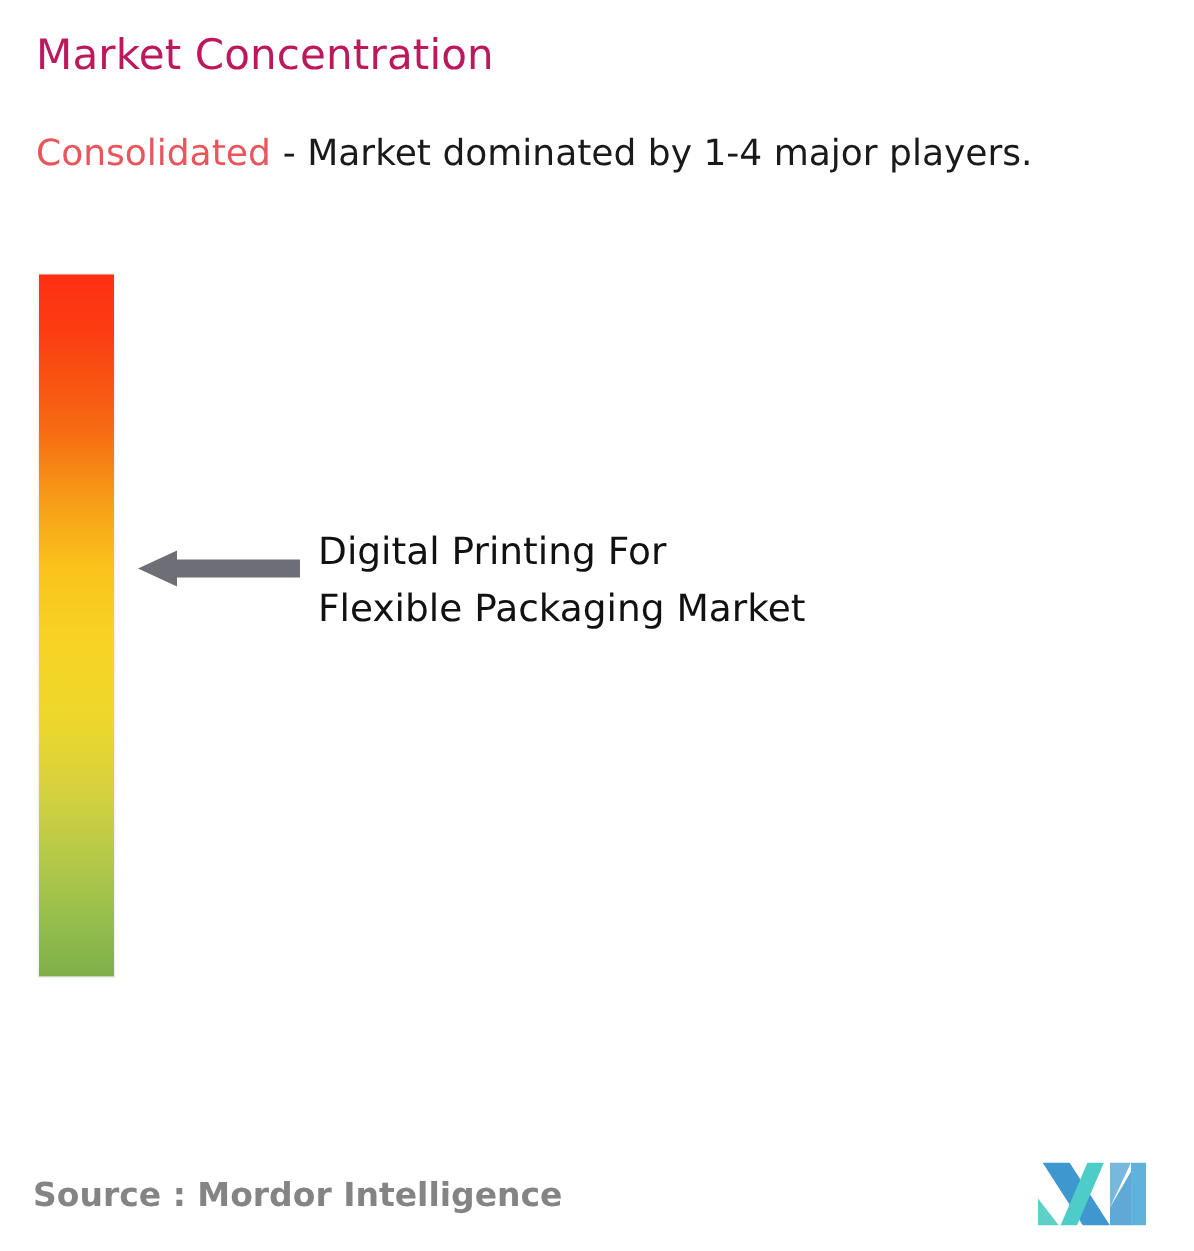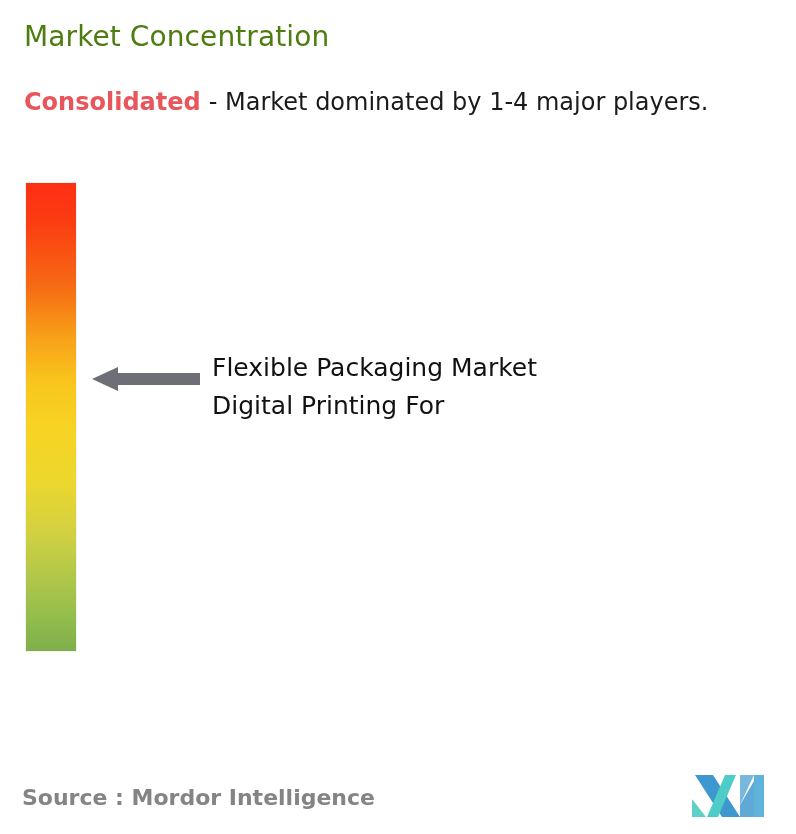--- a/index.html
+++ b/index.html
@@ -23,40 +23,39 @@
     background: #ffffff;
   }
 
   
   .page-title {
     position: absolute;
     left: 24px;
     top: 20px;
     font-size: 28px;
     line-height: 34px;
-    color: #4d7c0f;
+    color: #be185d;
     font-weight: 400;
     letter-spacing: 0.1px;
     white-space: nowrap;
   }
 
   
   .desc-top {
     position: absolute;
     left: 24px;
     top: 86px;
     width: 744px;
     font-size: 24px;
     line-height: 33px;
     color: #1a1a1a;
     font-weight: 400;
   }
   .kw-consolidated {
     color: #e8565c;
-    font-weight: bold;
   }
   .kw-gap {
     display: inline-block;
     width: 8px;
   }
 
   
   .scale-bar {
     position: absolute;
     left: 26px;
@@ -159,22 +158,22 @@
 
   <div class="scale-bar"></div>
 
   <div class="pointer">
     <svg viewBox="0 0 108 26" xmlns="http://www.w3.org/2000/svg" aria-hidden="true">
       <polygon points="0,13 26,1 26,7 108,7 108,19 26,19 26,25" fill="#6e6e76"></polygon>
     </svg>
   </div>
 
   <div class="callout">
+    <div>Digital Printing For</div>
     <div>Flexible Packaging Market</div>
-    <div>Digital Printing For</div>
   </div>
 
 
   <div class="source-text">Source :  Mordor Intelligence</div>
 
   <div class="brand-logo">
     <svg viewBox="0 0 72 42" xmlns="http://www.w3.org/2000/svg" aria-hidden="true">
 
       <polygon points="0,42 0,24 14,42" fill="#5fd0c6"></polygon>
 

